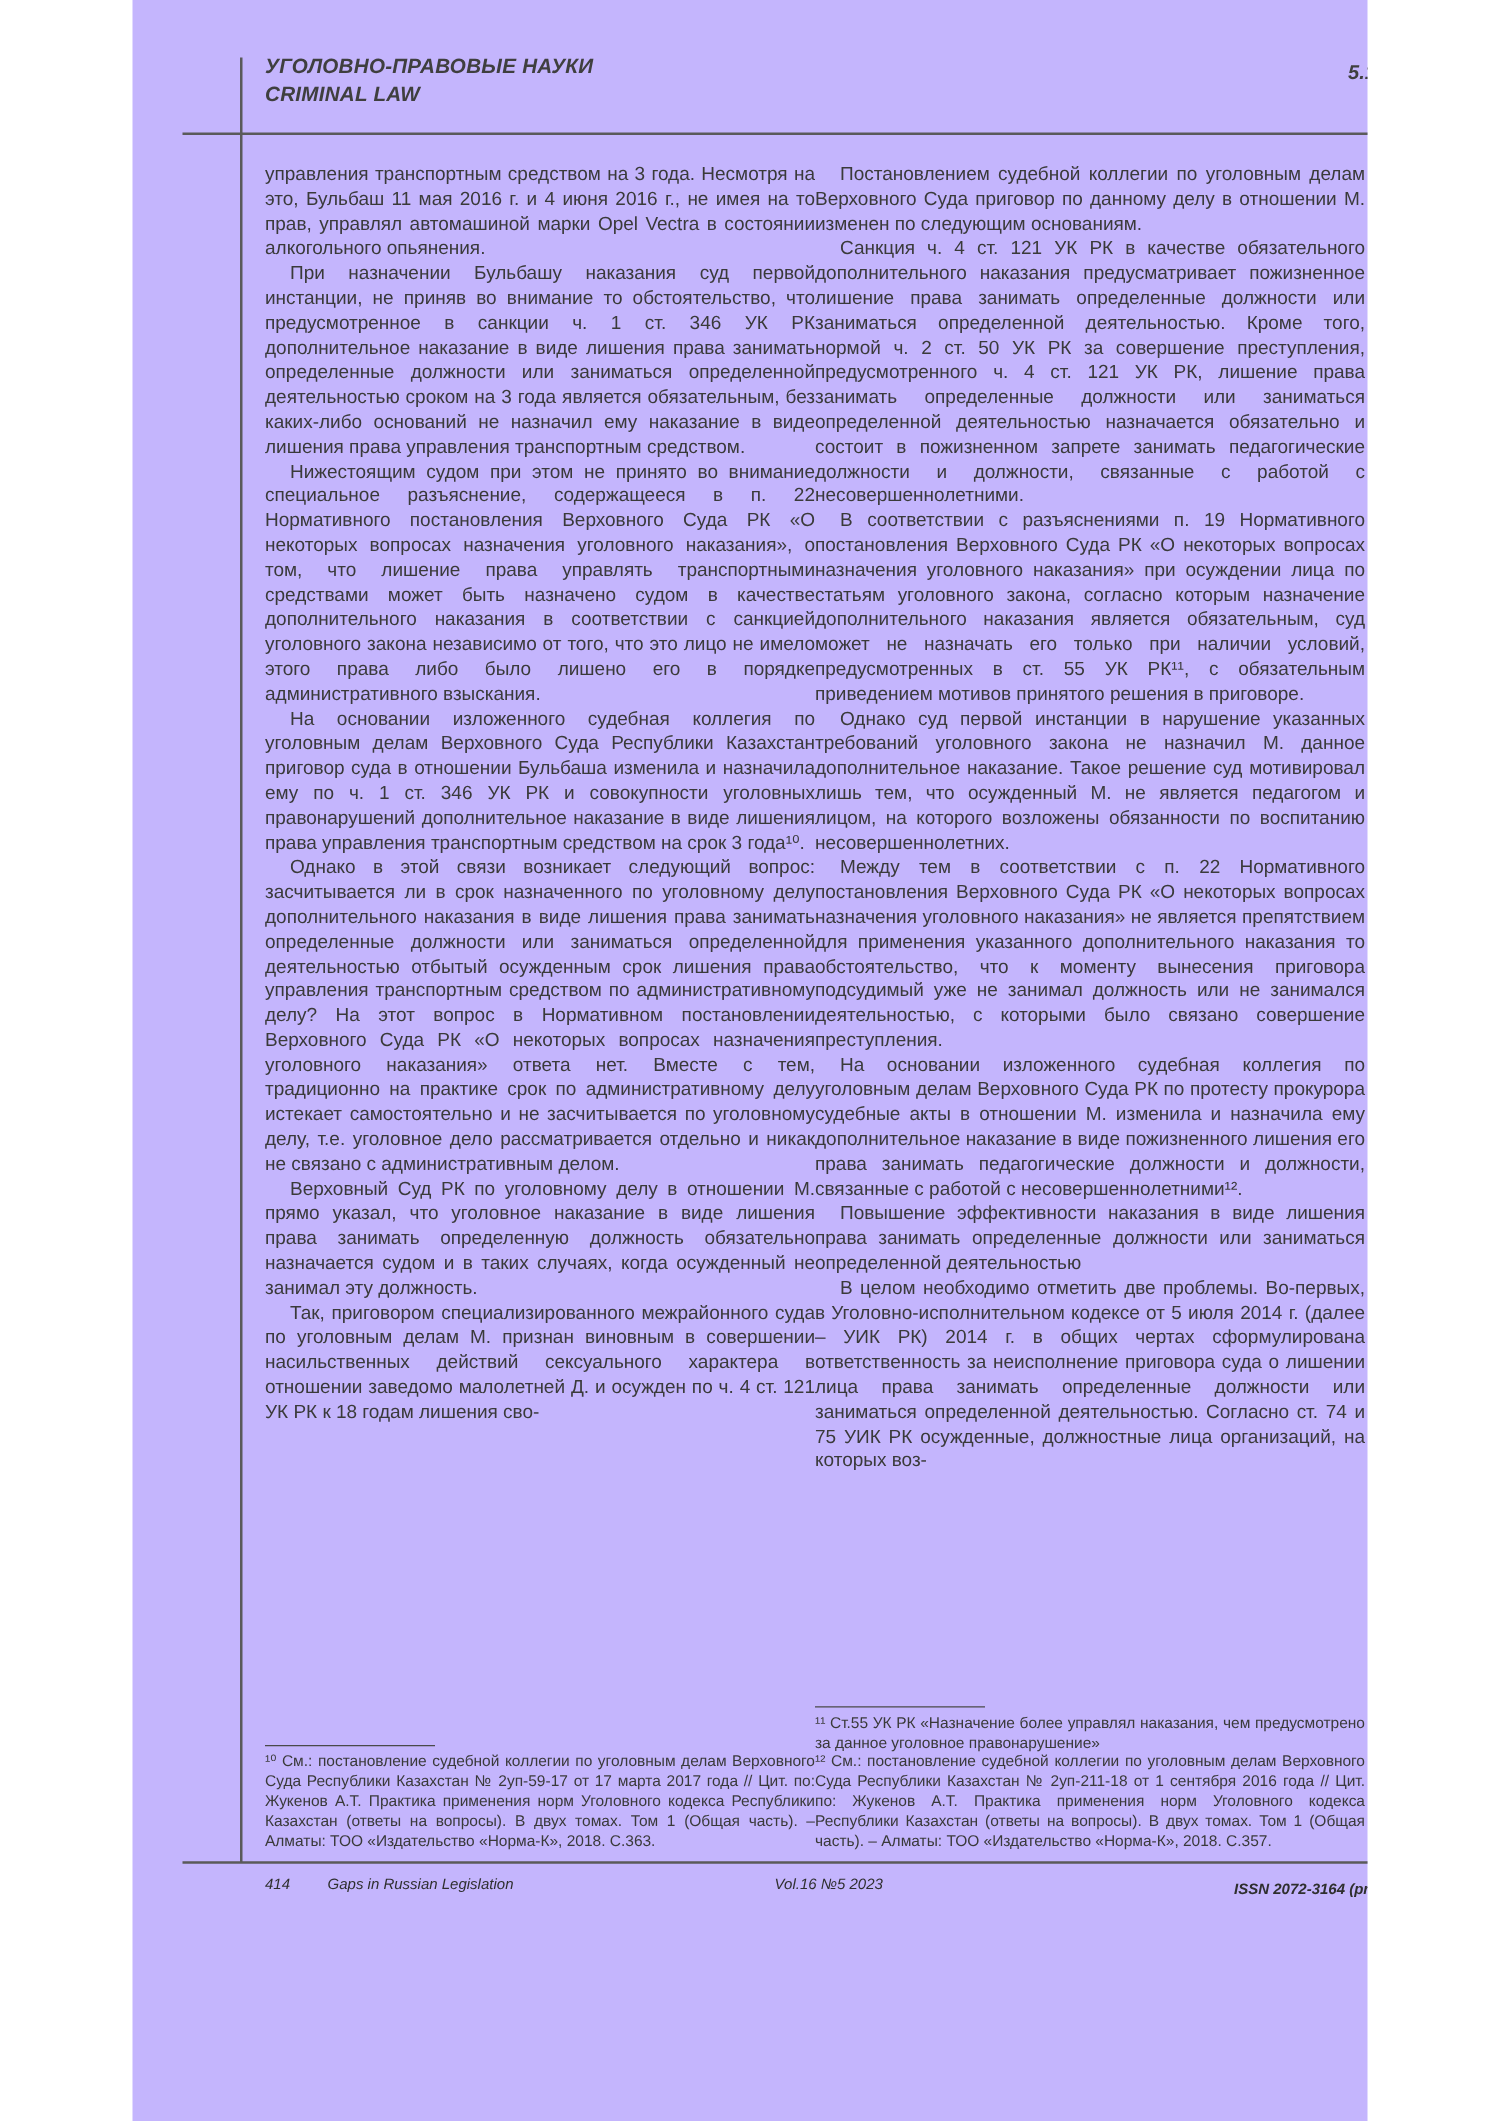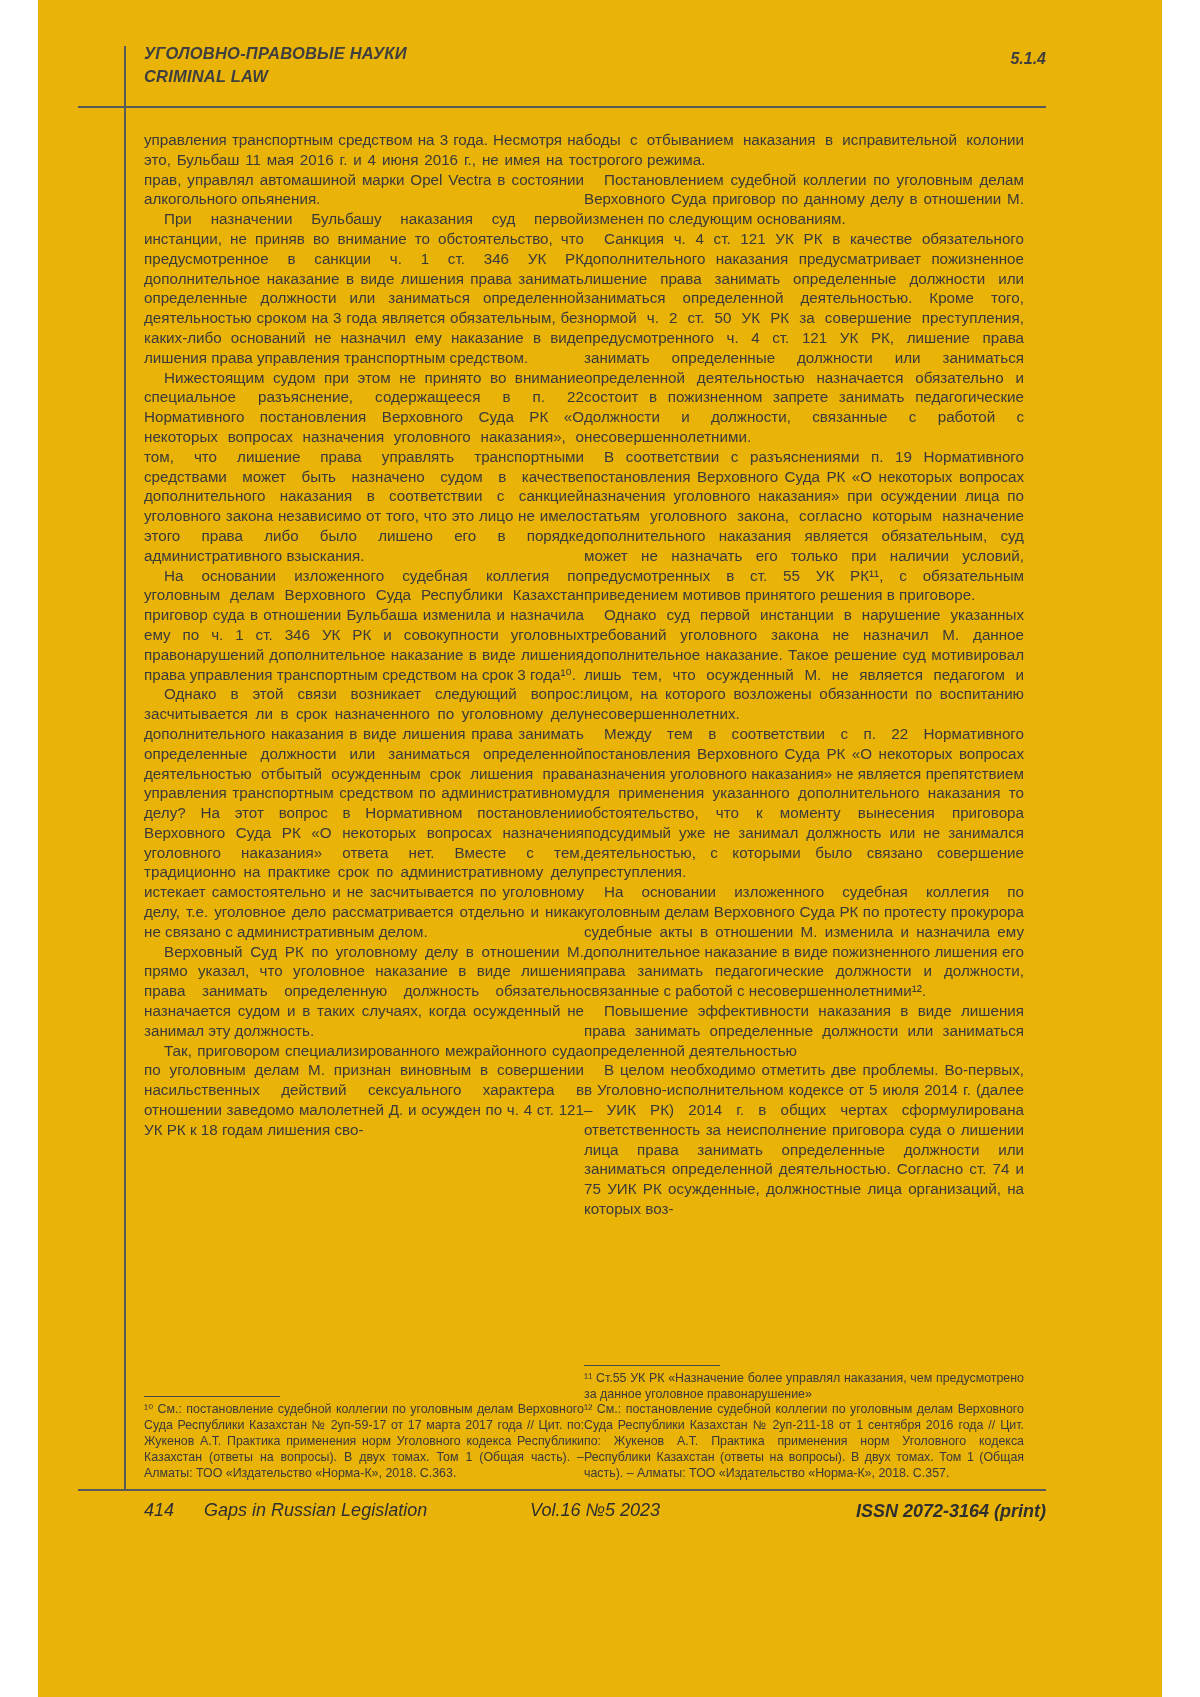--- a/index.html
+++ b/index.html
@@ -2,23 +2,23 @@
 <html><head>
 <meta charset="utf-8">
 <style>
   html, body {
     margin: 0;
     padding: 0;
     background: #ffffff;
   }
   .page {
     position: relative;
-    width: 1124px;
+    width: 988px;
     height: 1697px;
-    background: #eab308;
+    background: #c4b5fd;
     font-family: "Liberation Sans", "DejaVu Sans", sans-serif;
     color: #3a3a3a;
     overflow: hidden;
     margin: 0 auto;
   }
   .vline {
     position: absolute;
     left: 86px;
     top: 46px;
     width: 2px;
@@ -113,21 +113,21 @@
   }
   .footer {
     position: absolute;
     left: 106px;
     top: 1500px;
     width: 902px;
     display: flex;
     justify-content: space-between;
     align-items: flex-start;
     font-style: italic;
-    font-size: 18px;
+    font-size: 12px;
     color: #2f2f2f;
   }
   .footer-left {
     flex: 1;
     display: flex;
     gap: 30px;
   }
   .footer-center {
     flex: 0 0 auto;
     text-align: right;
@@ -169,21 +169,20 @@
         <p class="indent">Так, приговором специализированного межрайонного суда по уголовным делам М. признан виновным в совершении насильственных действий сексуального характера в отношении заведомо малолетней Д. и осужден по ч. 4 ст. 121 УК РК к 18 годам лишения сво-</p>
       </div>
       <div class="footnotes" lang="ru">
         <div class="fn-rule"></div>
         <p>¹⁰ См.: постановление судебной коллегии по уголовным делам Верховного Суда Республики Казахстан № 2уп-59-17 от 17 марта 2017 года // Цит. по: Жукенов А.Т. Практика применения норм Уголовного кодекса Республики Казахстан (ответы на вопросы). В двух томах. Том 1 (Общая часть). – Алматы: ТОО «Издательство «Норма-К», 2018. С.363.</p>
       </div>
     </div>
 
     <div class="col">
       <div class="col-body" lang="ru">
-        <p>боды с отбыванием наказания в исправительной колонии строгого режима.</p>
         <p class="indent">Постановлением судебной коллегии по уголовным делам Верховного Суда приговор по данному делу в отношении М. изменен по следующим основаниям.</p>
         <p class="indent">Санкция ч. 4 ст. 121 УК РК в качестве обязательного дополнительного наказания предусматривает пожизненное лишение права занимать определенные должности или заниматься определенной деятельностью. Кроме того, нормой ч. 2 ст. 50 УК РК за совершение преступления, предусмотренного ч. 4 ст. 121 УК РК, лишение права занимать определенные должности или заниматься определенной деятельностью назначается обязательно и состоит в пожизненном запрете занимать педагогические должности и должности, связанные с работой с несовершеннолетними.</p>
         <p class="indent">В соответствии с разъяснениями п. 19 Нормативного постановления Верховного Суда РК «О некоторых вопросах назначения уголовного наказания» при осуждении лица по статьям уголовного закона, согласно которым назначение дополнительного наказания является обязательным, суд может не назначать его только при наличии условий, предусмотренных в ст. 55 УК РК¹¹, с обязательным приведением мотивов принятого решения в приговоре.</p>
         <p class="indent">Однако суд первой инстанции в нарушение указанных требований уголовного закона не назначил М. данное дополнительное наказание. Такое решение суд мотивировал лишь тем, что осужденный М. не является педагогом и лицом, на которого возложены обязанности по воспитанию несовершеннолетних.</p>
         <p class="indent">Между тем в соответствии с п. 22 Нормативного постановления Верховного Суда РК «О некоторых вопросах назначения уголовного наказания» не является препятствием для применения указанного дополнительного наказания то обстоятельство, что к моменту вынесения приговора подсудимый уже не занимал должность или не занимался деятельностью, с которыми было связано совершение преступления.</p>
         <p class="indent">На основании изложенного судебная коллегия по уголовным делам Верховного Суда РК по протесту прокурора судебные акты в отношении М. изменила и назначила ему дополнительное наказание в виде пожизненного лишения его права занимать педагогические должности и должности, связанные с работой с несовершеннолетними¹².</p>
         <p class="indent">Повышение эффективности наказания в виде лишения права занимать определенные должности или заниматься определенной деятельностью</p>
         <p class="indent">В целом необходимо отметить две проблемы. Во-первых, в Уголовно-исполнительном кодексе от 5 июля 2014 г. (далее – УИК РК) 2014 г. в общих чертах сформулирована ответственность за неисполнение приговора суда о лишении лица права занимать определенные должности или заниматься определенной деятельностью. Согласно ст. 74 и 75 УИК РК осужденные, должностные лица организаций, на которых воз-</p>
       </div>
       <div class="footnotes" lang="ru">

